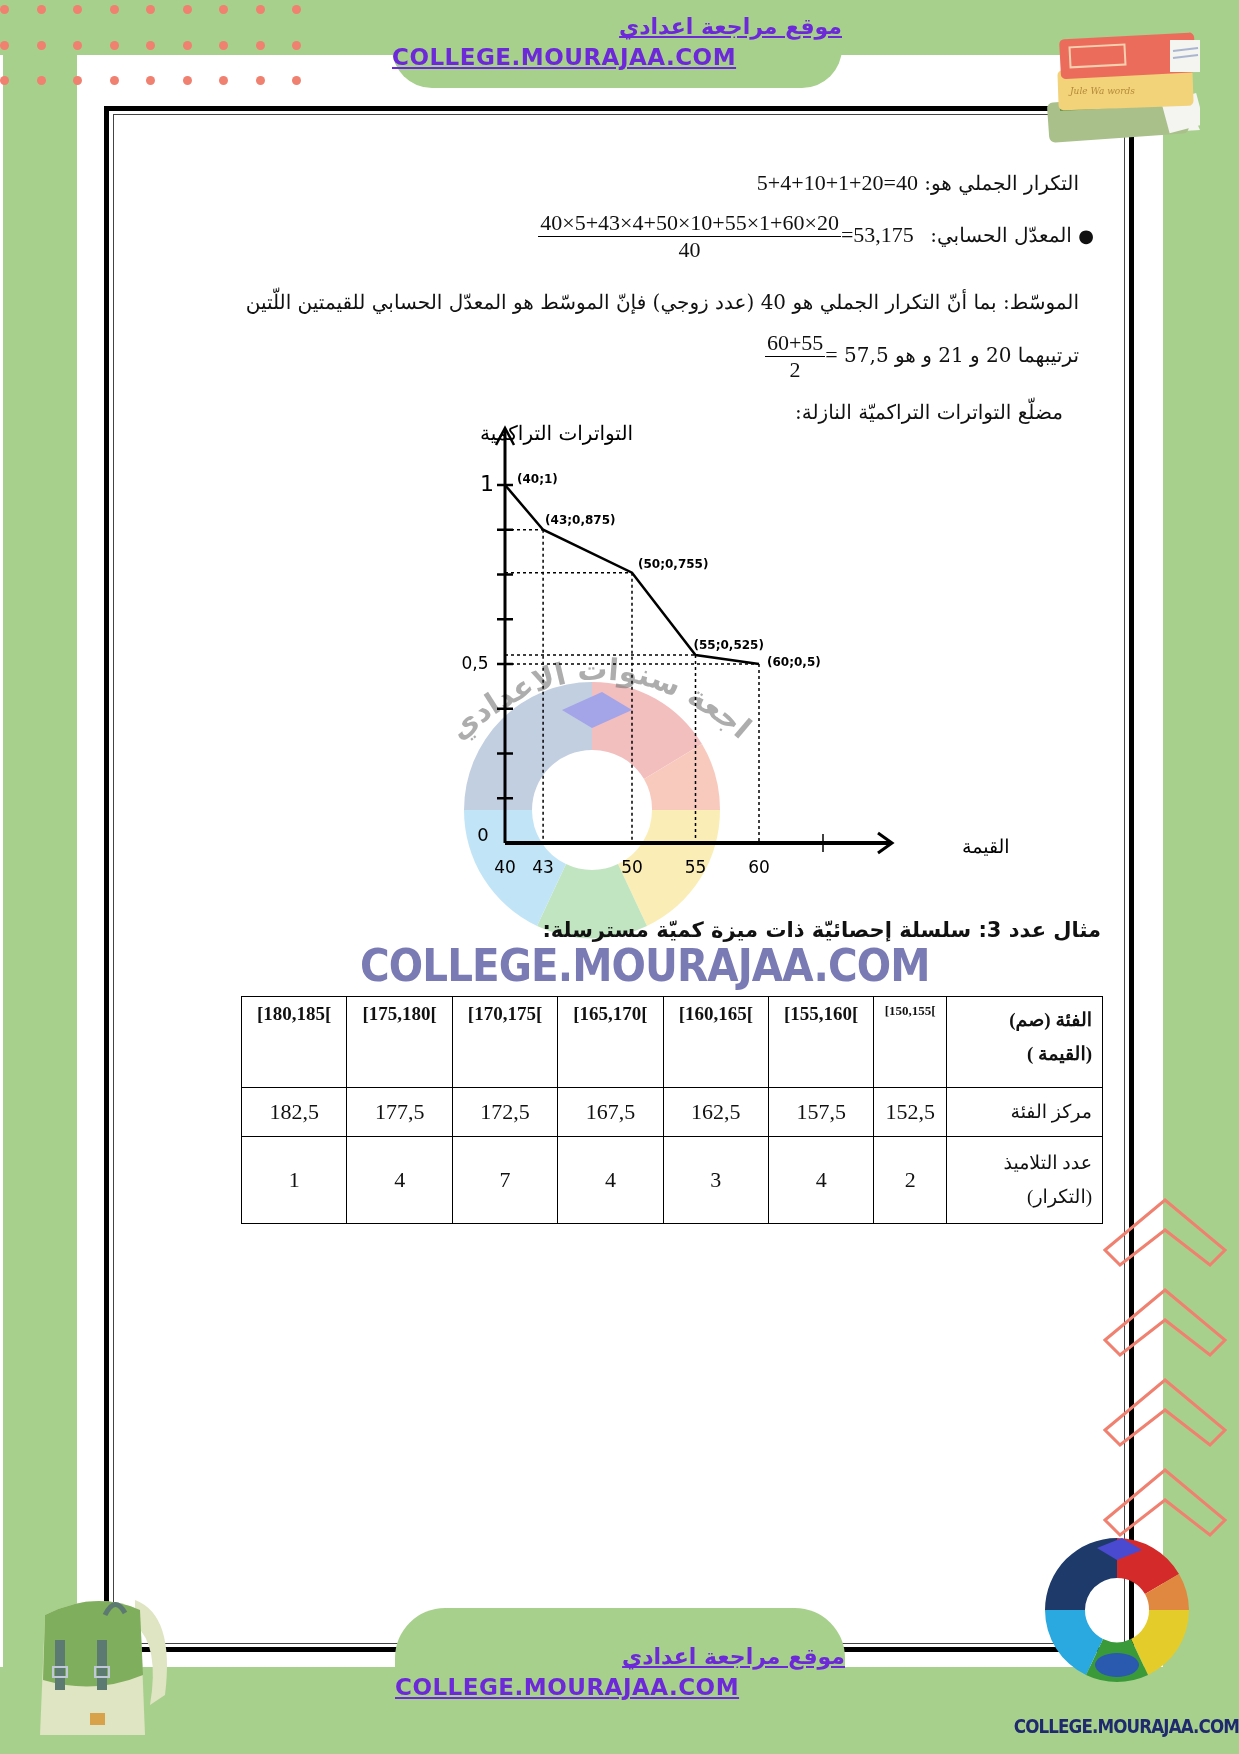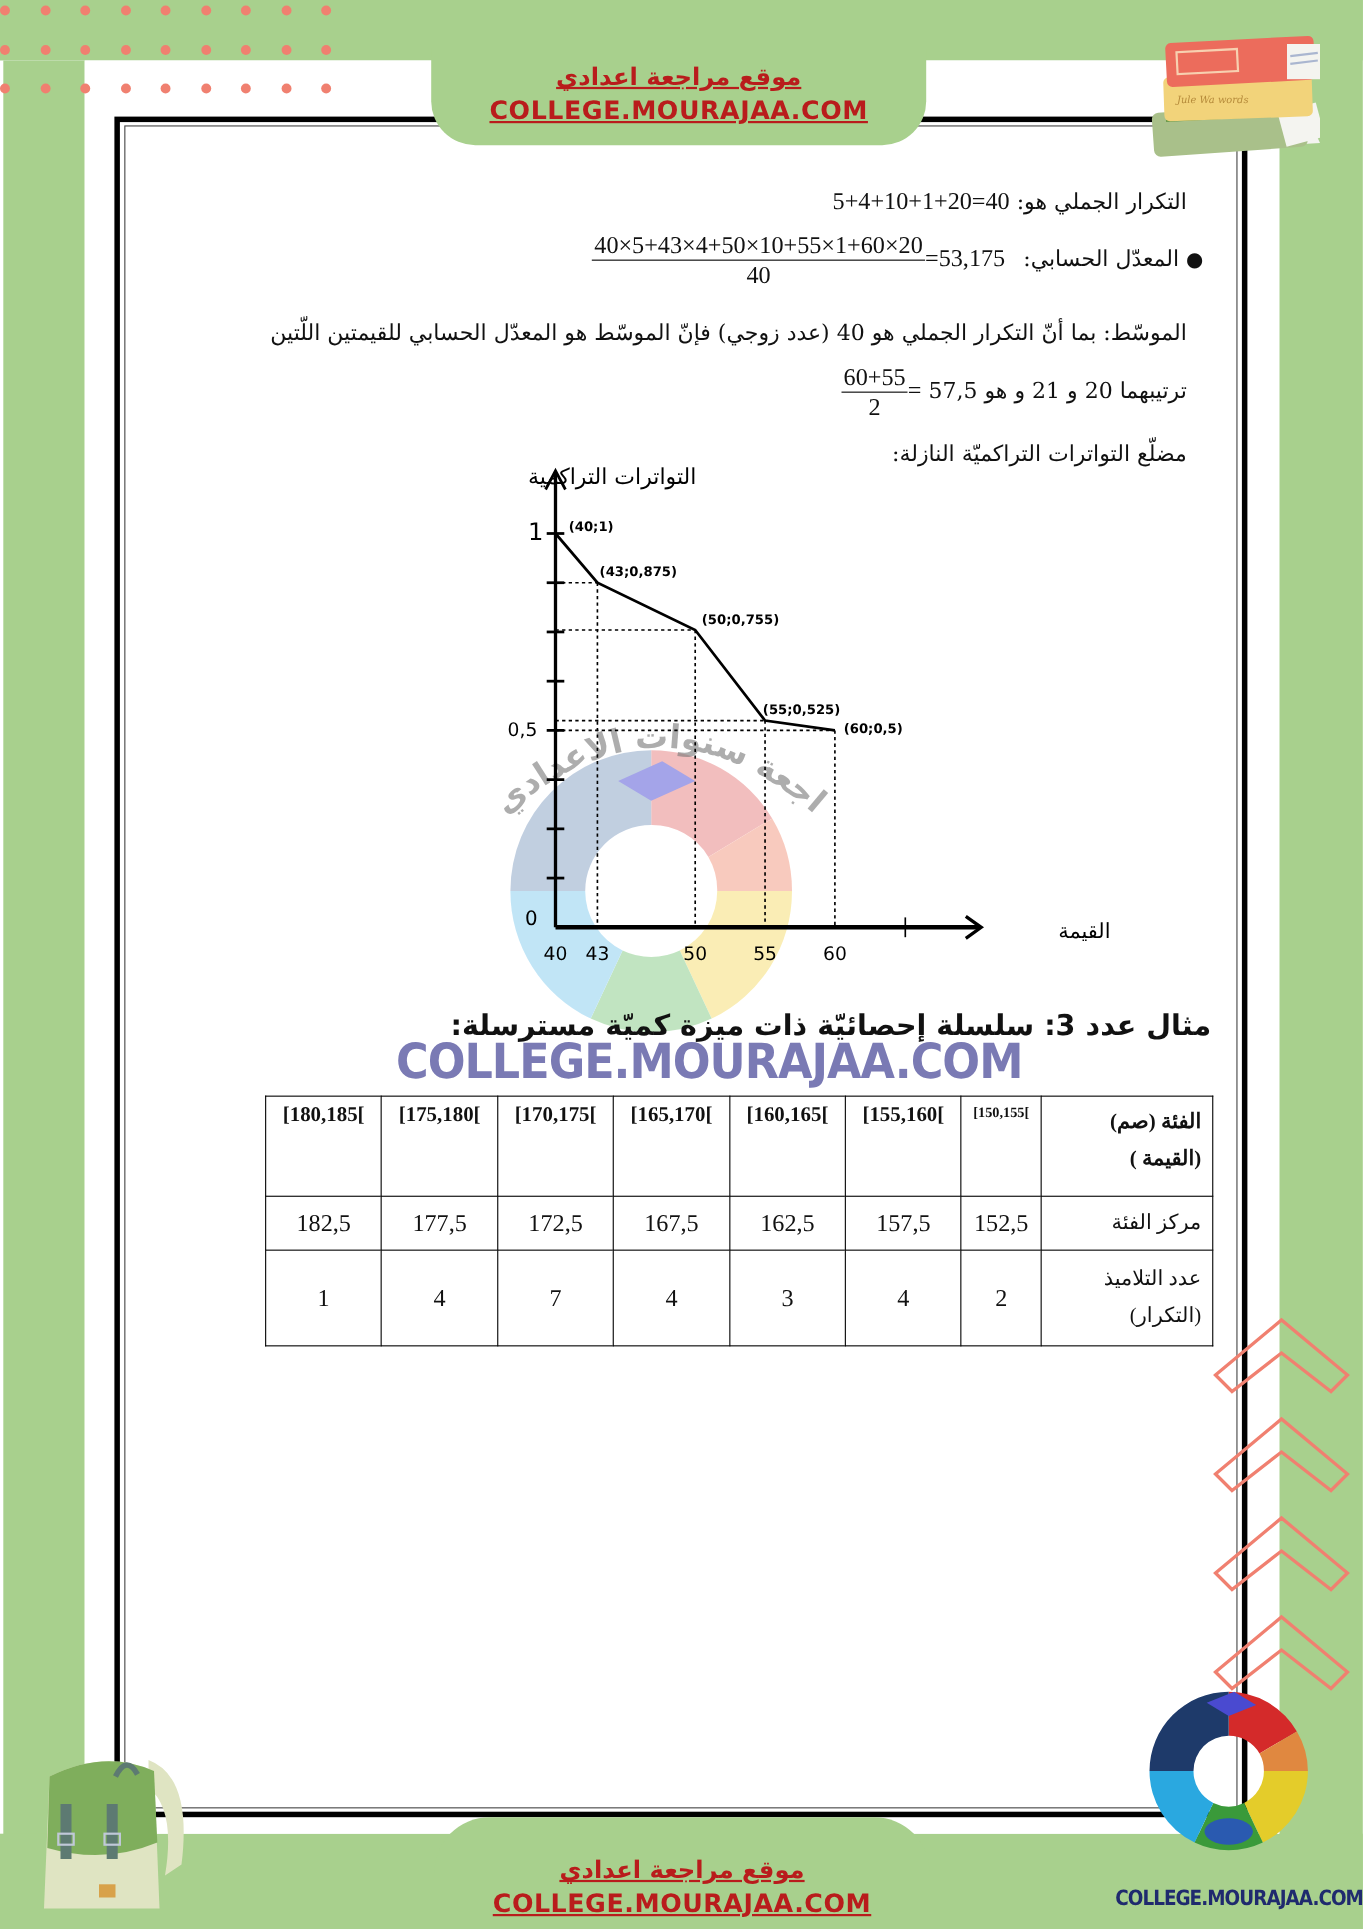--- a/index.html
+++ b/index.html
@@ -12,36 +12,36 @@
   .bg-green { position: absolute; background: #a8d08d; }
   .dot { position: absolute; width: 9px; height: 9px; border-radius: 50%; background: #f08070; }
 
   
   .frame-outer { position: absolute; left: 104px; top: 106px; width: 1030px; height: 1546px;
     border: 5px solid #000; box-sizing: border-box; }
   .frame-inner { position: absolute; left: 113px; top: 114px; width: 1012px; height: 1530px;
     border: 1.5px solid #444; box-sizing: border-box; }
 
   
-  .banner { position: absolute; background: #a8d08d; color: #b91c1c; text-align: center;
-    font-family: "DejaVu Sans", sans-serif; font-weight: bold; margin-top: 44px; }
+  .banner { position: absolute; background: #a8d08d; color: #6d28d9; 
+    font-family: "DejaVu Sans", sans-serif; font-weight: bold; }
   .banner .ar { font-size: 22px; text-decoration: underline; line-height: 30px; direction: rtl; }
   .banner .en { font-size: 23px; text-decoration: underline; line-height: 30px; letter-spacing: 0.5px; }
   .banner-top { left: 392px; top: 0; width: 450px; height: 88px; border-radius: 0 0 40px 40px; padding-top: 12px; box-sizing: border-box; }
   .banner-bottom { left: 395px; top: 1608px; width: 450px; height: 146px; border-radius: 50px 50px 0 0; padding-top: 34px; box-sizing: border-box; }
 
   .content { position: absolute; direction: rtl; font-size: 20px; }
   .line { position: absolute; right: 160px; white-space: nowrap; direction: rtl; }
   .ltr { direction: ltr; unicode-bidi: embed; display: inline-block; }
   .frac { display: inline-flex; flex-direction: column; align-items: center; vertical-align: middle; direction: ltr; }
   .frac .num { border-bottom: 1.5px solid #000; padding: 0 2px; line-height: 26px; }
   .frac .den { line-height: 26px; }
 
   .example-title { position: absolute; right: 138px; top: 918px; font-family: "DejaVu Sans", sans-serif;
-    font-weight: bold; font-size: 26px; direction: rtl; }
+    font-weight: bold; font-size: 21px; direction: rtl; }
   .watermark-url { position: absolute; left: 360px; top: 940px; font-family: "DejaVu Sans", sans-serif;
     font-weight: bold; font-size: 44px; color: #7a7ab4; letter-spacing: -1px; transform: scaleX(0.92); transform-origin: left; }
 
   table.stats { position: absolute; left: 241px; top: 996px; width: 862px; border-collapse: collapse;
     direction: rtl; font-family: "Liberation Serif", serif; font-size: 22px; }
   table.stats td { border: 1.5px solid #000; text-align: center; padding: 0; }
   table.stats td.head { text-align: right; padding: 4px 10px; font-size: 19px; line-height: 34px; width: 135px; }
   table.stats tr.r0 td { height: 80px; vertical-align: top; padding-top: 6px; font-weight: bold; }
   table.stats tr.r1 td { height: 40px; }
   table.stats tr.r2 td, table.stats tr.r3 td, table.stats tr.r4 td { height: 78px; }
@@ -139,21 +139,21 @@
   <div class="line" style="top:330px;right:160px;">
     <span>ترتيبهما 20 و 21 و هو 57,5</span>
     <span class="ltr" style="font-family:'Liberation Serif',serif;font-size:22px;">
       <span class="frac">
         <span class="num">60+55</span>
         <span class="den">2</span>
       </span><span>=</span>
     </span>
   </div>
 
-  <div class="line" style="top:400px;right:160px;">مضلّع التواترات التراكميّة النازلة:</div>
+  <div class="line" style="top:400px;right:176px;">مضلّع التواترات التراكميّة النازلة:</div>
 </div>
 
 <svg style="position:absolute;left:462px;top:680px;opacity:0.55;" width="260" height="260" viewBox="0 0 260 260">
   <g transform="translate(130,130)">
     <path d="M0,-128 A128,128 0 0,1 110,-66 L52,-31 A60,60 0 0,0 0,-60 Z" fill="#e88a8a"></path>
     <path d="M110,-66 A128,128 0 0,1 128,0 L60,0 A60,60 0 0,0 52,-31 Z" fill="#f4a08a"></path>
     <path d="M128,0 A128,128 0 0,1 55,116 L26,54 A60,60 0 0,0 60,0 Z" fill="#f6e07a"></path>
     <path d="M55,116 A128,128 0 0,1 -55,116 L-26,54 A60,60 0 0,0 26,54 Z" fill="#8fcf8f"></path>
     <path d="M-55,116 A128,128 0 0,1 -128,0 L-60,0 A60,60 0 0,0 -26,54 Z" fill="#8fd0f0"></path>
     <path d="M-128,0 A128,128 0 0,1 0,-128 L0,-60 A60,60 0 0,0 -60,0 Z" fill="#8fa8c8"></path>

